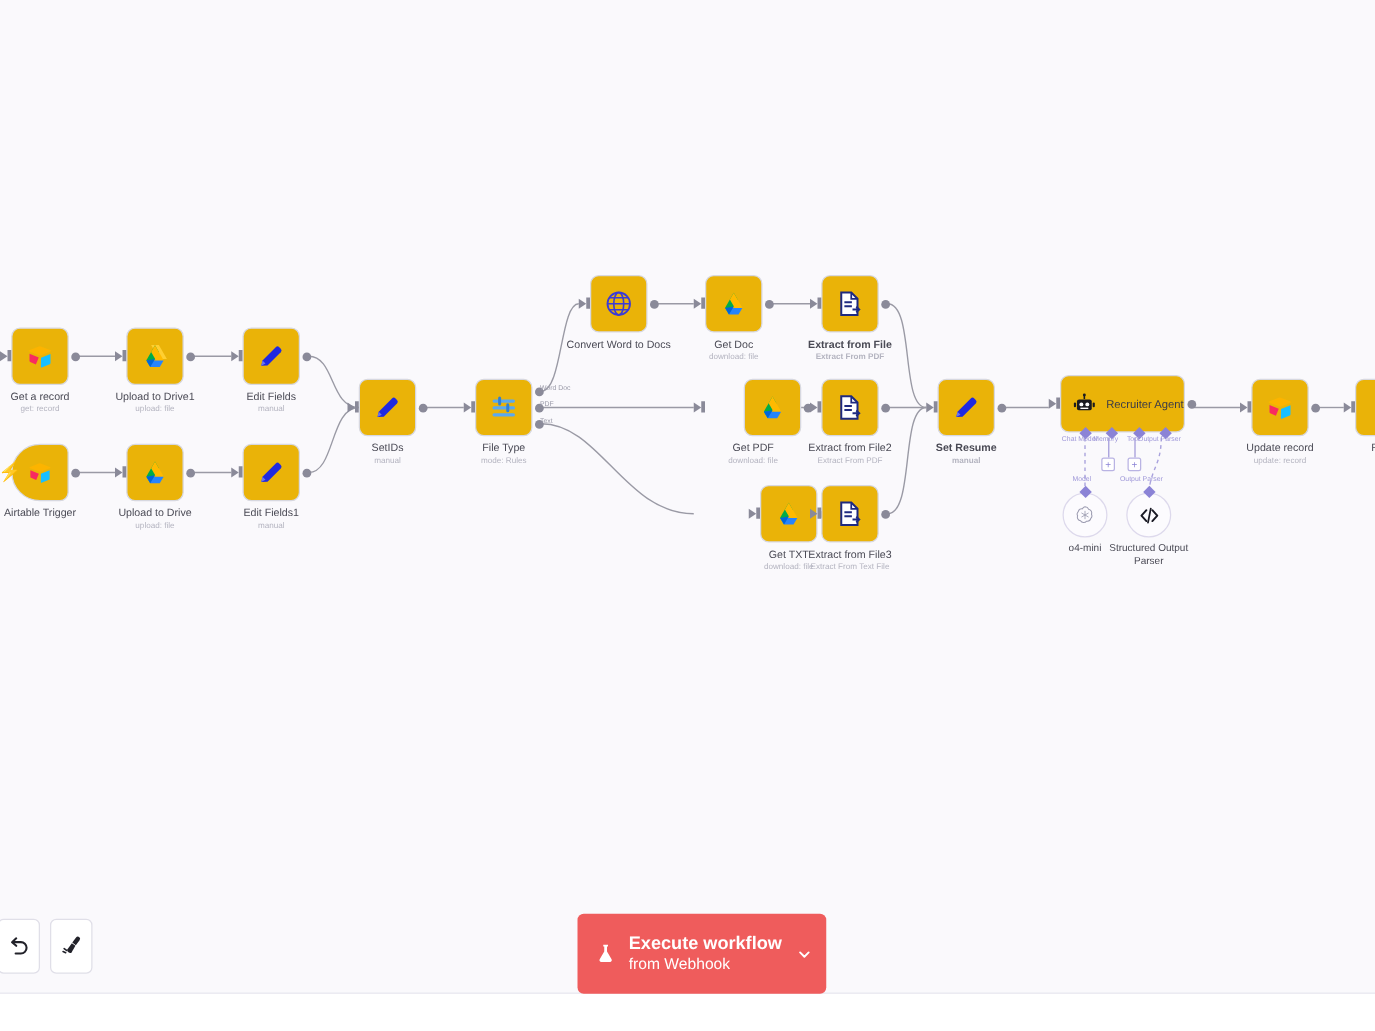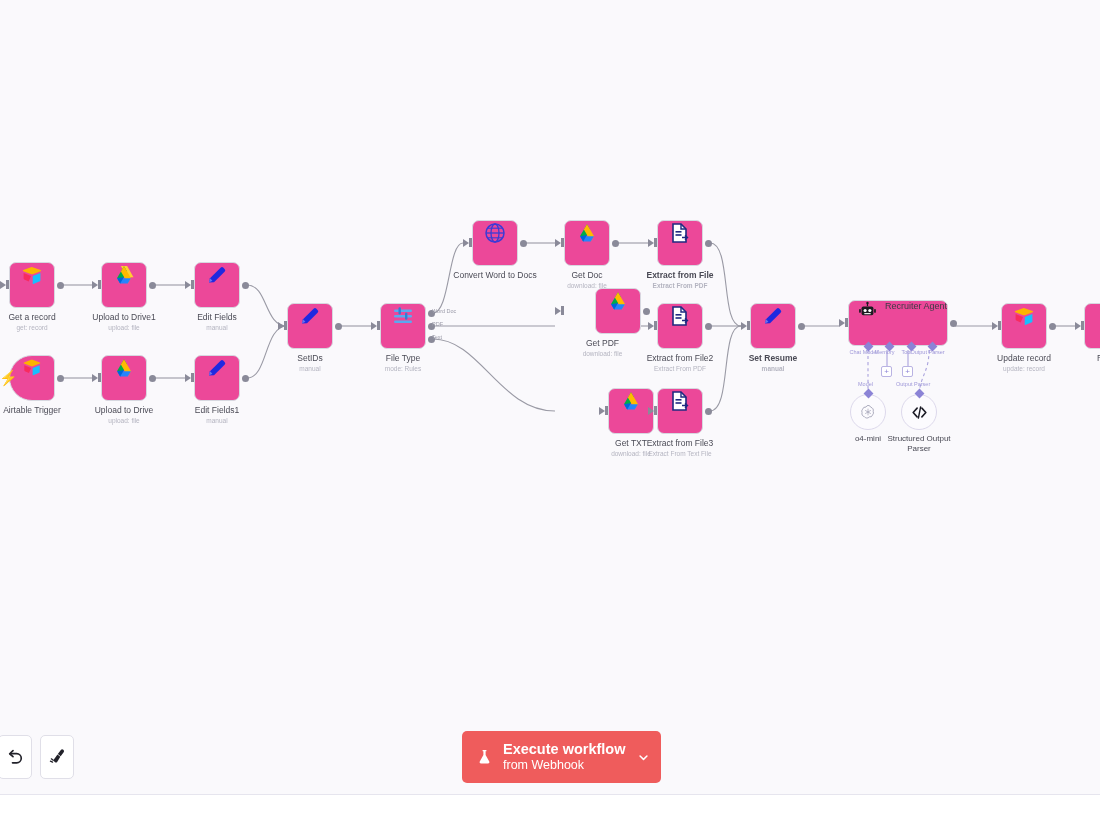--- a/index.html
+++ b/index.html
@@ -26,24 +26,25 @@
     pointer-events: none;
   }
 
   
   .node {
     position: absolute;
     box-sizing: border-box;
   }
   .node .box {
     width: 46px; height: 46px;
-    background: #ec4899;
+    background: #eab308;
     border: 1px solid #d7d8e0;
     border-radius: 7px;
     display: flex;
+    align-items: center;
     justify-content: center;
     box-sizing: border-box;
   }
   .node.trigger .box {
     border-radius: 23px 7px 7px 23px;
   }
   .node .caption {
     position: absolute;
     top: 50px;
     left: 50%;
@@ -226,21 +227,21 @@
     display: flex;
     align-items: center;
     justify-content: center;
     box-sizing: border-box;
     cursor: pointer;
   }
   #execute-btn {
     position: absolute;
     left: 462px;
     top: 731px;
-    height: 52px;
+    height: 64px;
     background: #ef5c5c;
     border-radius: 5px;
     display: flex;
     align-items: center;
     padding: 0 10px 0 13px;
     gap: 9px;
     cursor: pointer;
     box-sizing: border-box;
   }
   #execute-btn .exec-text { color: #fff; }
@@ -475,21 +476,21 @@
         <rect x="7.5" y="13.2" width="6" height="1.6" fill="#1f2a80"></rect>
         <path d="M14 16.6 h5 m-2 -2.2 l2.4 2.2 l-2.4 2.2" fill="none" stroke="#1f2a80" stroke-width="1.5"></path>
       </svg>
     </div>
     <div class="port-in"></div>
     <div class="port-out"></div>
     <div class="caption">Extract from File</div>
     <div class="subcaption">Extract From PDF</div>
   </div>
 
-  <div class="node" style="left:564px; top:288px;padding-left:31px;">
+  <div class="node" style="left:564px; top:303px;padding-left:31px;">
     <div class="box">
       <svg width="24" height="24" viewBox="0 0 24 24">
         <path d="M12 3.2 L5.1 15.1 L8.2 20.4 L15.1 8.6 Z" fill="#00ac47"></path>
         <path d="M12 3.2 L18.9 15.1 L15.8 20.4 L8.9 8.6 Z" fill="#ffba00"></path>
         <path d="M5.1 15.3 L18.9 15.3 L15.8 20.6 L8.2 20.6 Z" fill="#2684fc"></path>
         <path d="M5.1 15.3 L8.2 20.6 L12 14.1 Z" fill="#0066da"></path>
       </svg>
     </div>
     <div class="port-in"></div>
     <div class="port-out"></div>

